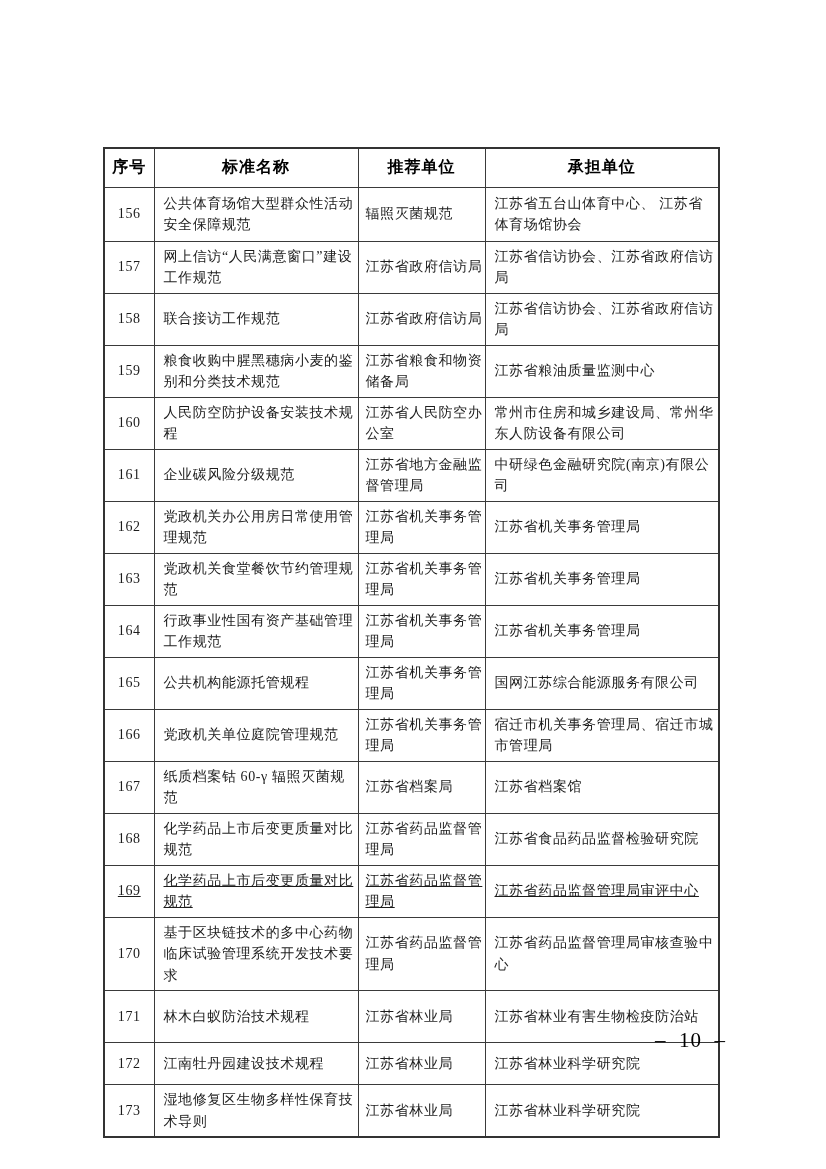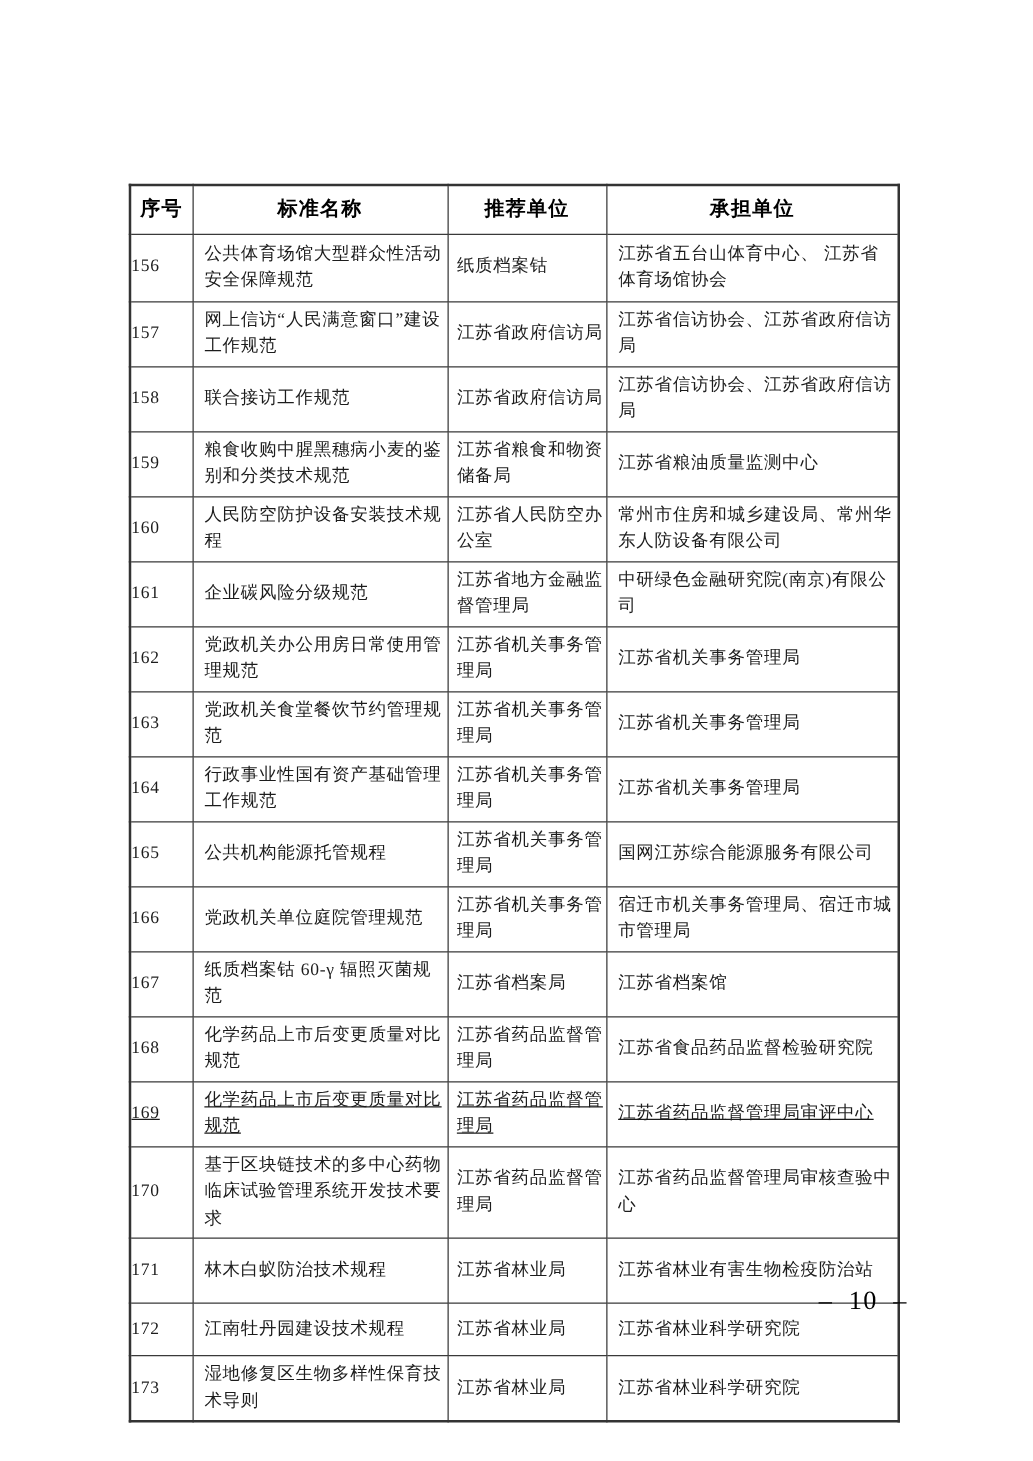--- a/index.html
+++ b/index.html
@@ -41,20 +41,21 @@
   }
   table.std-table td {
     font-size: 14px;
     line-height: 21.5px;
     letter-spacing: 0.6px;
     vertical-align: middle;
     word-break: break-all;
     overflow: hidden;
   }
   td.c-no {
+    text-align: center;
     font-size: 15px;
     letter-spacing: 0;
     font-family: "Liberation Serif", "DejaVu Serif", serif;
   }
   td.c-name  { padding: 4px 3px 4px 9px; margin-top: 24px; }
   td.c-rec   { padding: 4px 2px 4px 7px; }
   td.c-und   { padding: 4px 3px 4px 9px; }
 
   
   tbody tr              { height: 43px; }
@@ -97,21 +98,21 @@
         <th>序号</th>
         <th>标准名称</th>
         <th>推荐单位</th>
         <th>承担单位</th>
       </tr>
     </thead>
     <tbody>
         <tr>
       <td class="c-no">156</td>
       <td class="c-name">公共体育场馆大型群众性活动安全保障规范</td>
-      <td class="c-rec">纸质档案钴</td>
+      <td class="c-rec">辐照灭菌规范</td>
       <td class="c-und">江苏省五台山体育中心、 江苏省体育场馆协会</td>
     </tr>
         <tr>
       <td class="c-no">157</td>
       <td class="c-name">网上信访“人民满意窗口”建设工作规范</td>
       <td class="c-rec">江苏省政府信访局</td>
       <td class="c-und">江苏省信访协会、江苏省政府信访局</td>
     </tr>
         <tr>
       <td class="c-no">158</td>

